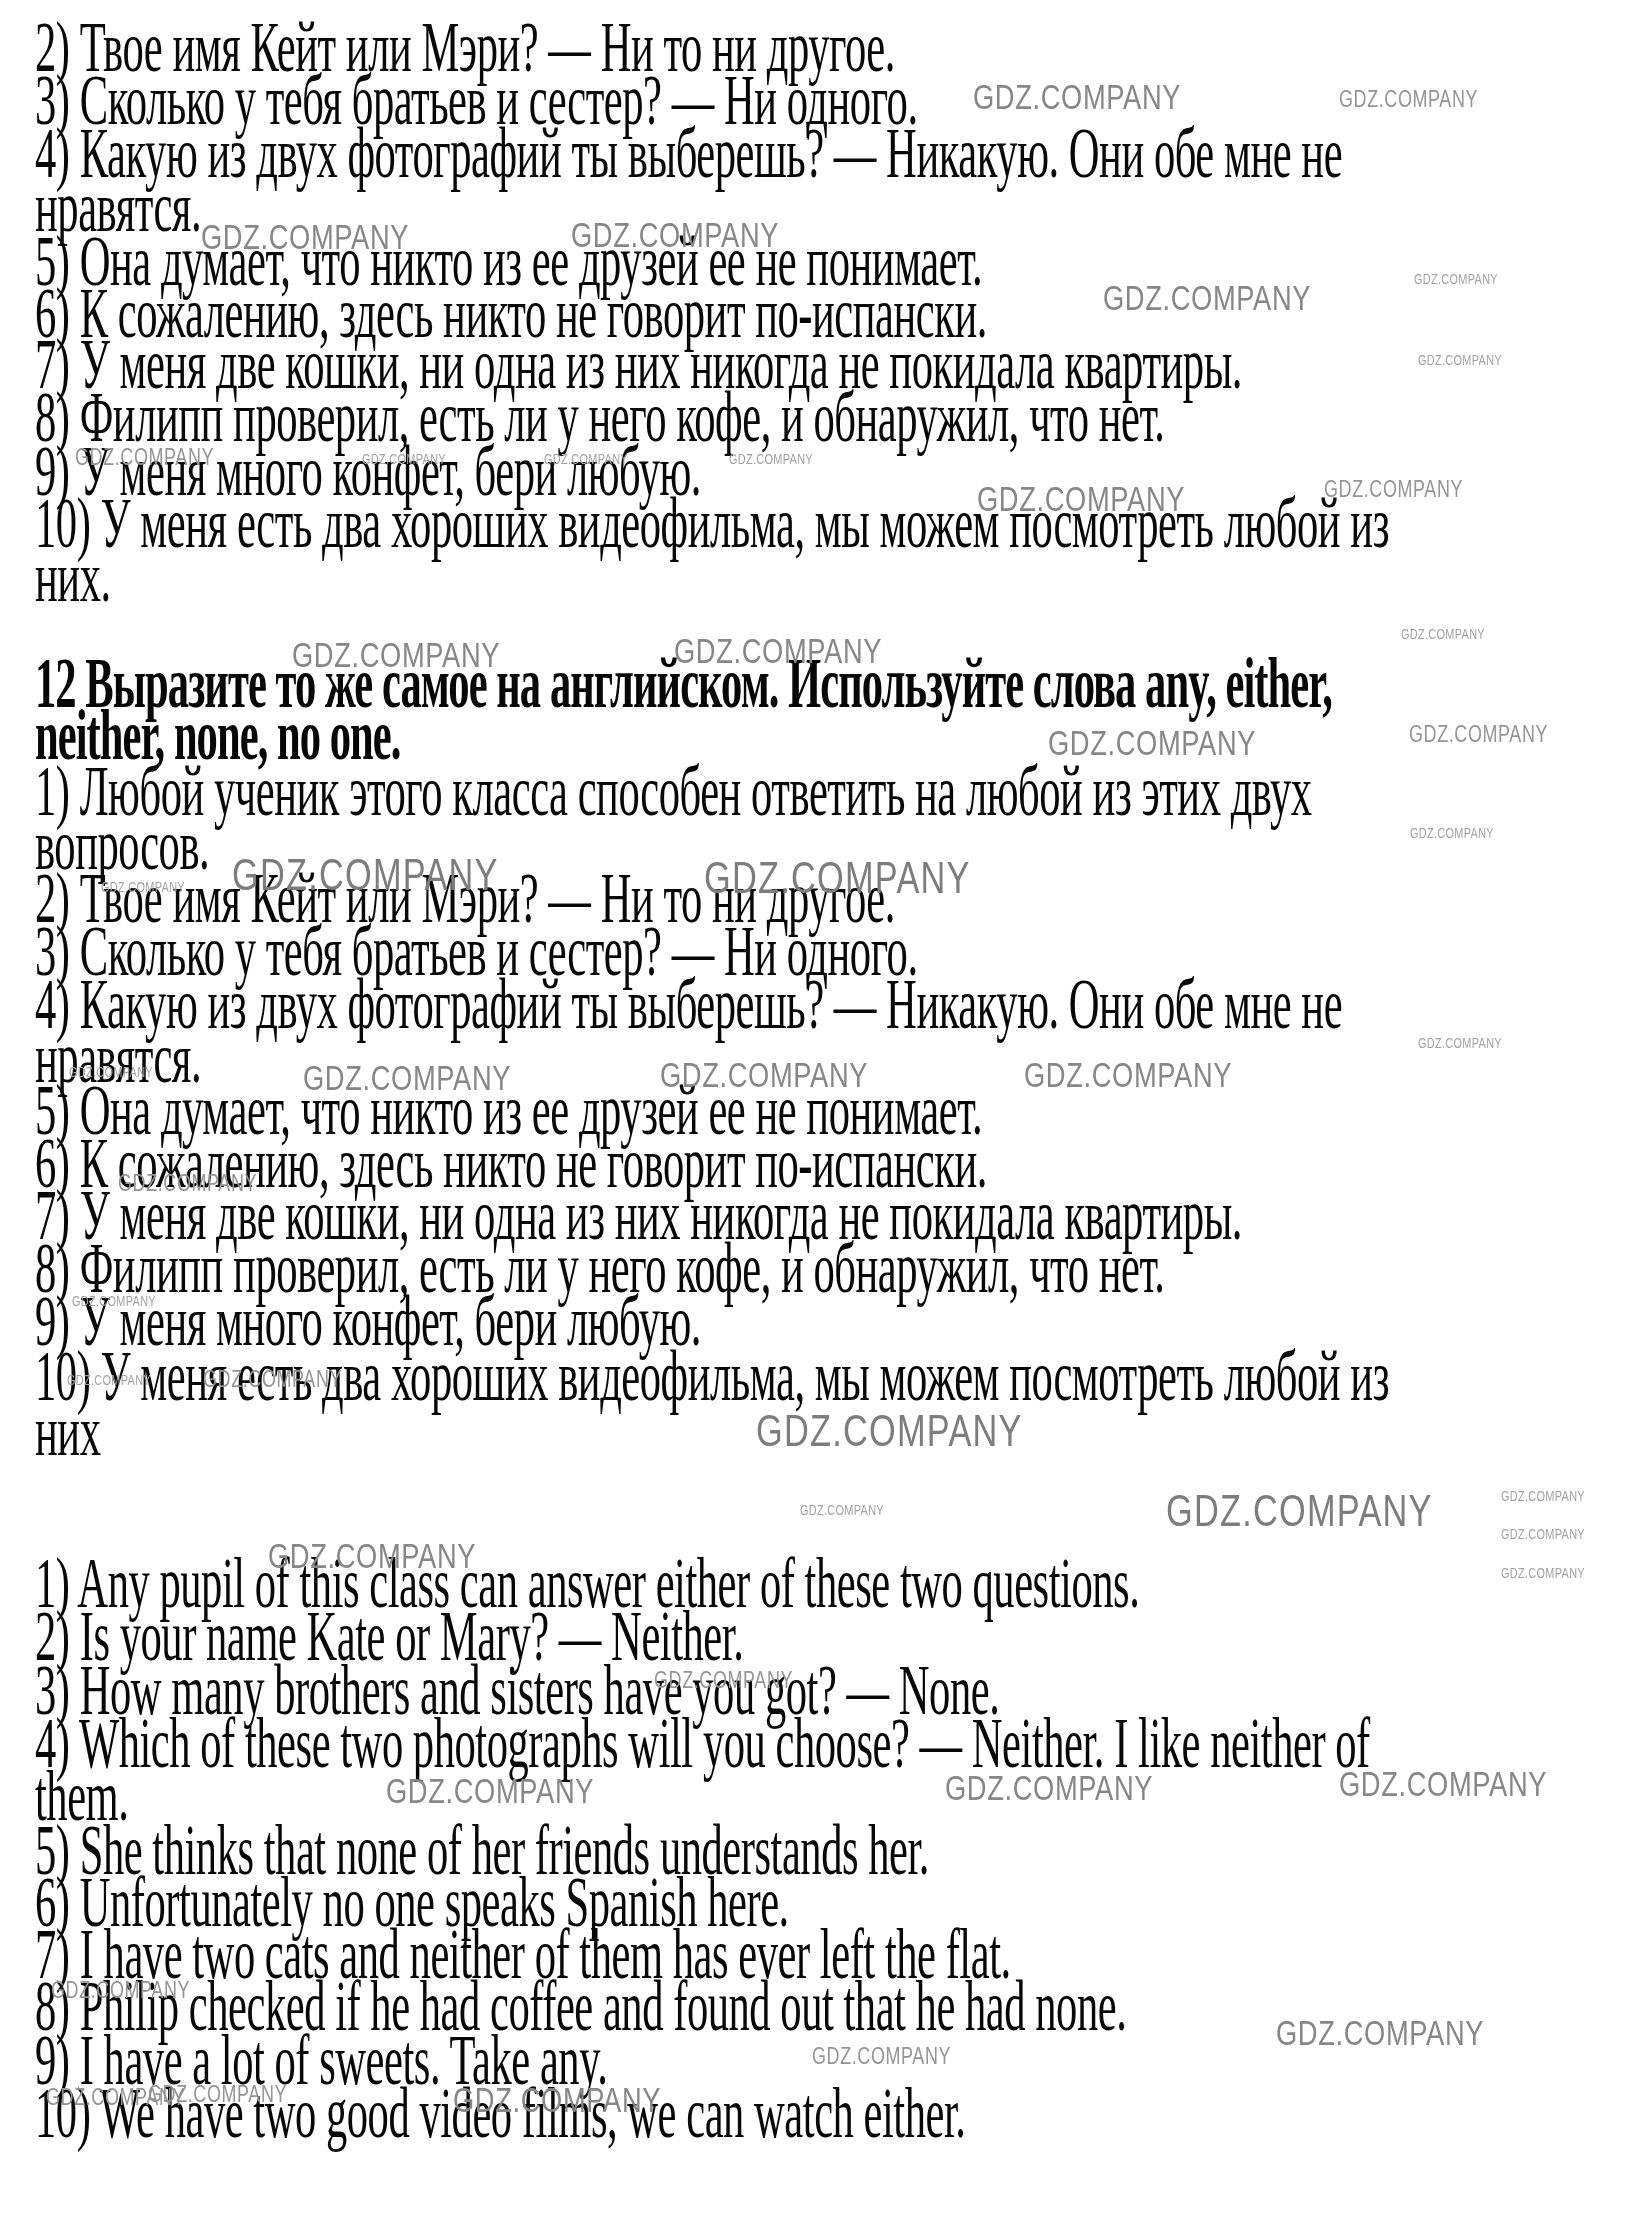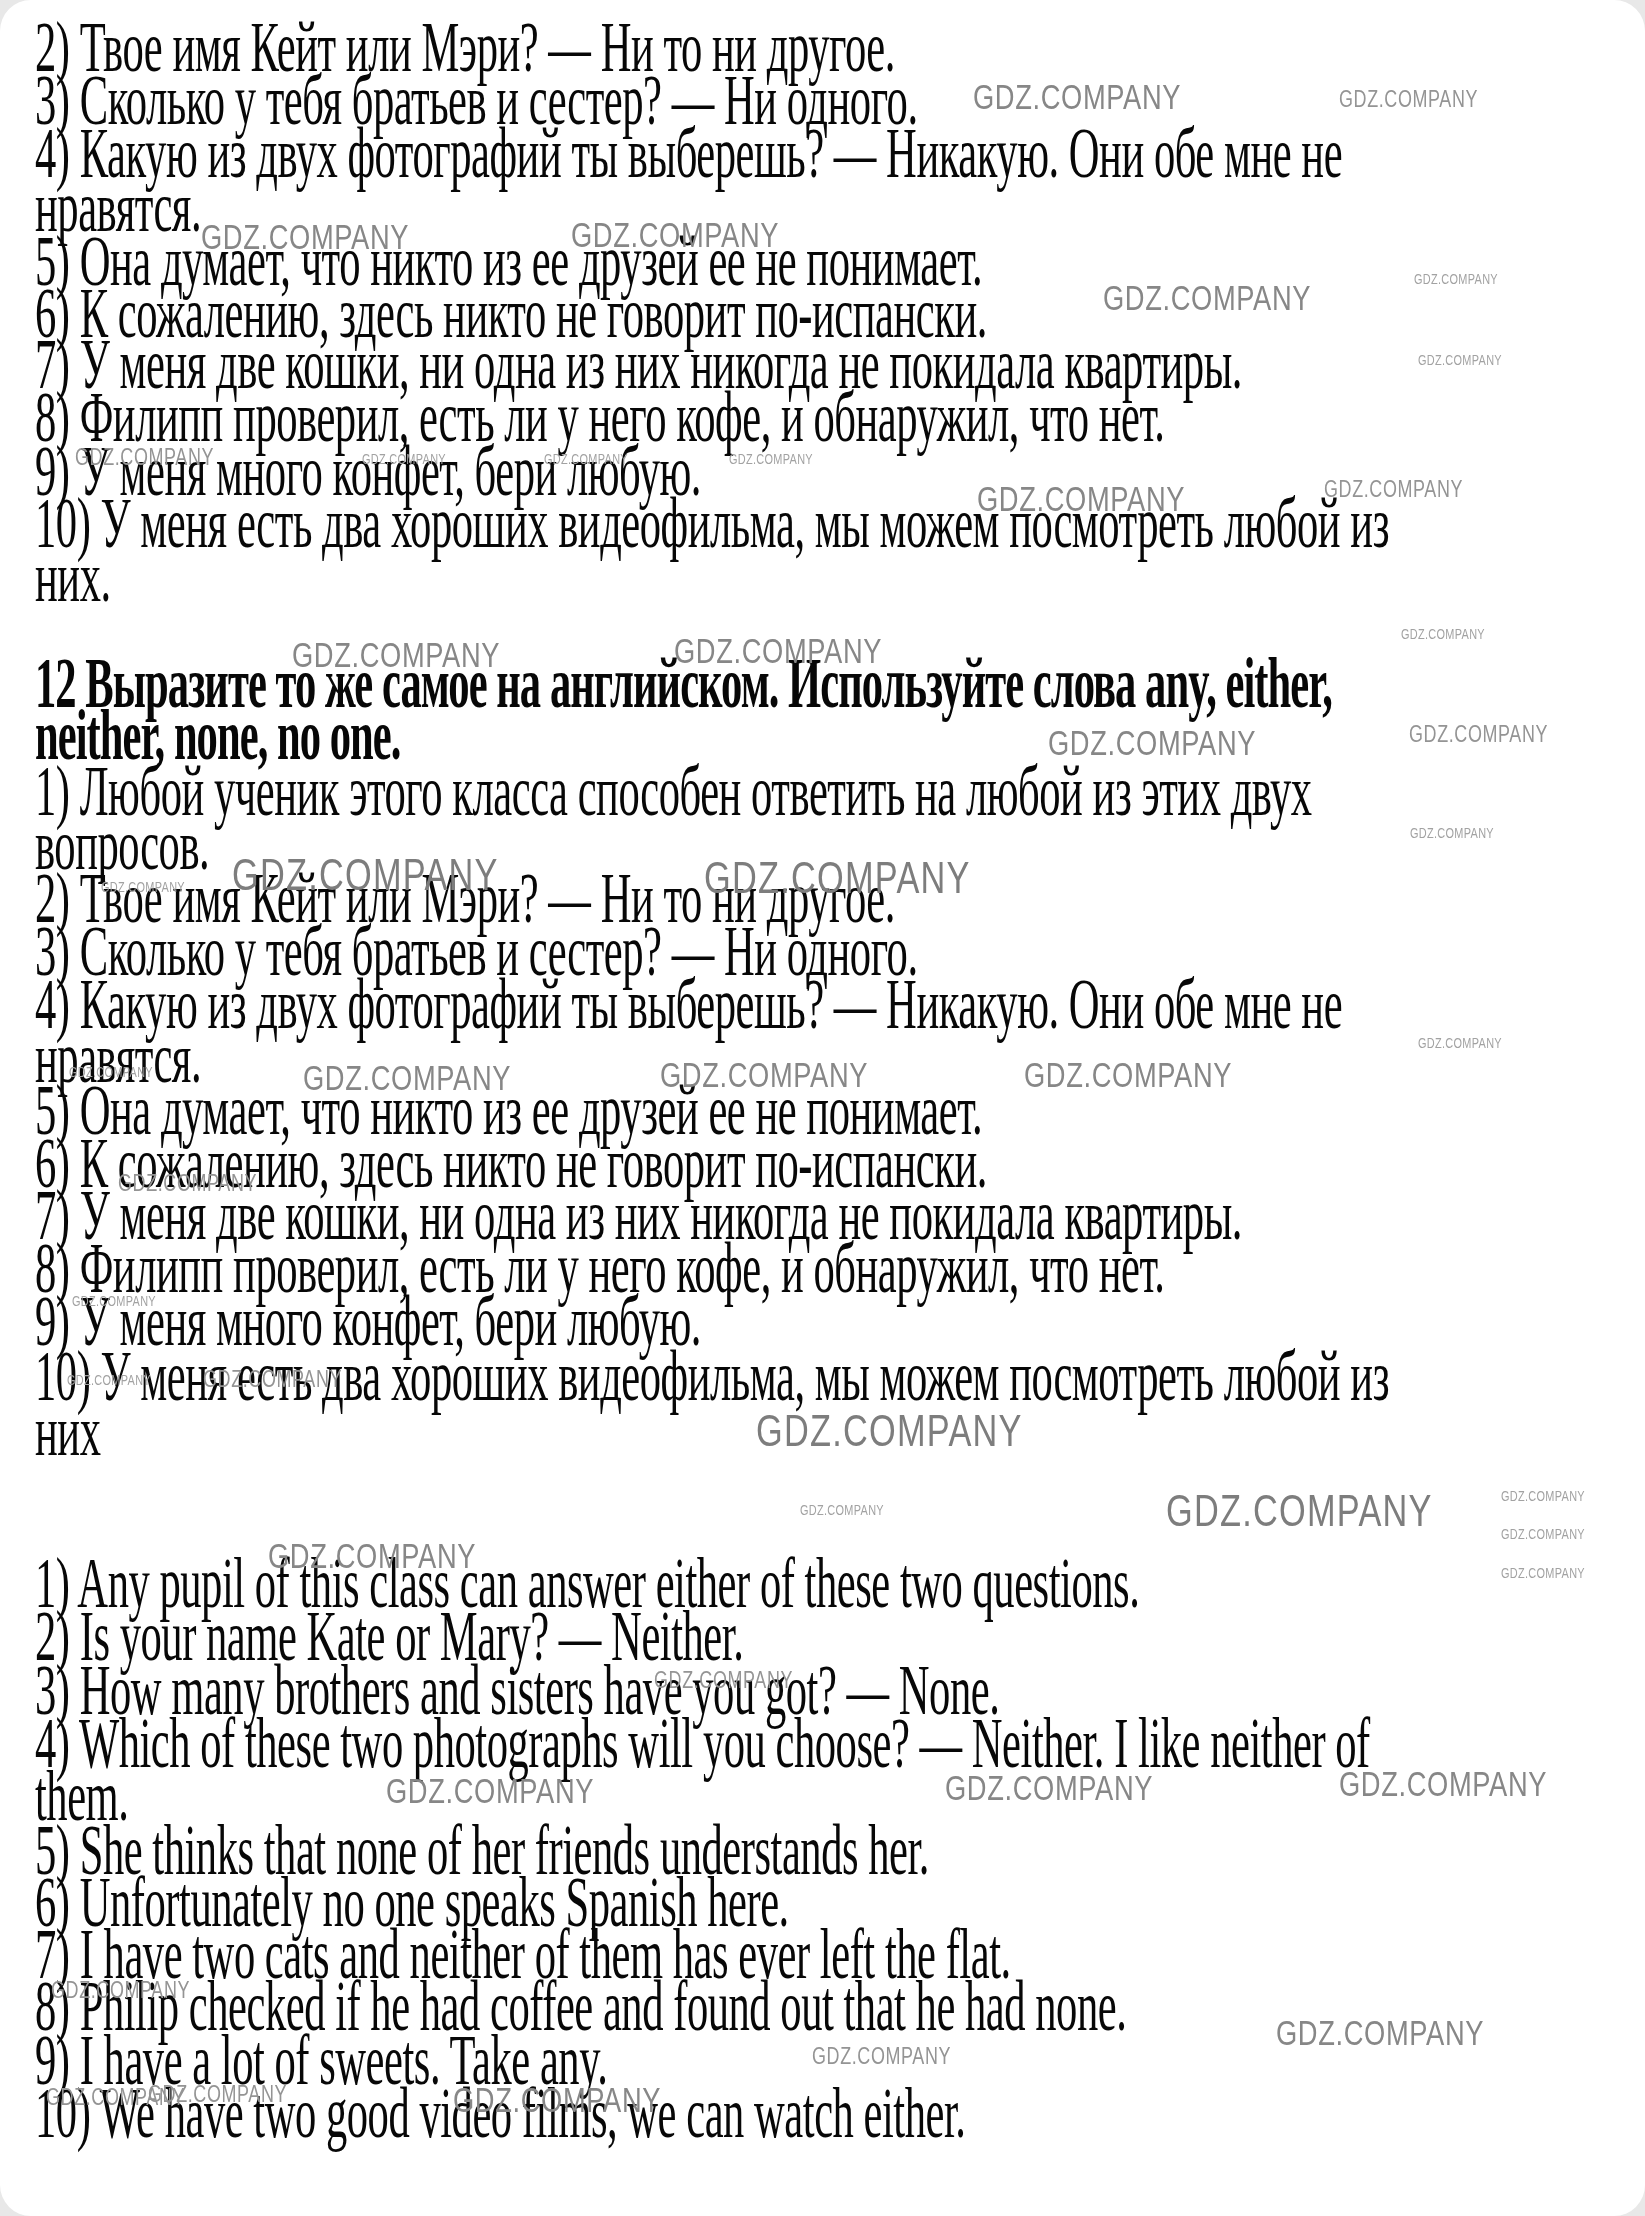--- a/index.html
+++ b/index.html
@@ -33,21 +33,21 @@
     font-weight:400;
   }
   .wm-lg { font-size:44px; letter-spacing:1.6px;  color:#7d7d7d; }
   .wm-md { font-size:35px; letter-spacing:0.8px;  color:#878787; }
   .wm-sm { font-size:23px; letter-spacing:0.8px;  color:#949494; }
   .wm-xs { font-size:14px; letter-spacing:0.4px; color:#a2a2a2; }
 </style>
 </head>
 <body>
 
-<div class="page" id="page" style="background: rgb(255, 255, 255); border-radius: 31px;">
+<div class="page" id="page" style="background: rgb(255, 255, 255);">
     <div class="textline" style="top: 11.8px;">2) Твое имя Кейт или Мэри? — Ни то ни другое.</div>
     <div class="textline" style="top: 65px;">3) Сколько у тебя братьев и сестер? — Ни одного.</div>
     <div class="textline" style="top: 118px;">4) Какую из двух фотографий ты выберешь? — Никакую. Они обе мне не</div>
     <div class="textline" style="top: 172px;">нравятся.</div>
     <div class="textline" style="top: 226px;">5) Она думает, что никто из ее друзей ее не понимает.</div>
     <div class="textline" style="top: 278px;">6) К сожалению, здесь никто не говорит по-испански.</div>
     <div class="textline" style="top: 329px;">7) У меня две кошки, ни одна из них никогда не покидала квартиры.</div>
     <div class="textline" style="top: 382px;">8) Филипп проверил, есть ли у него кофе, и обнаружил, что нет.</div>
     <div class="textline" style="top: 436px;">9) У меня много конфет, бери любую.</div>
     <div class="textline" style="top: 488px;">10) У меня есть два хороших видеофильма, мы можем посмотреть любой из</div>

